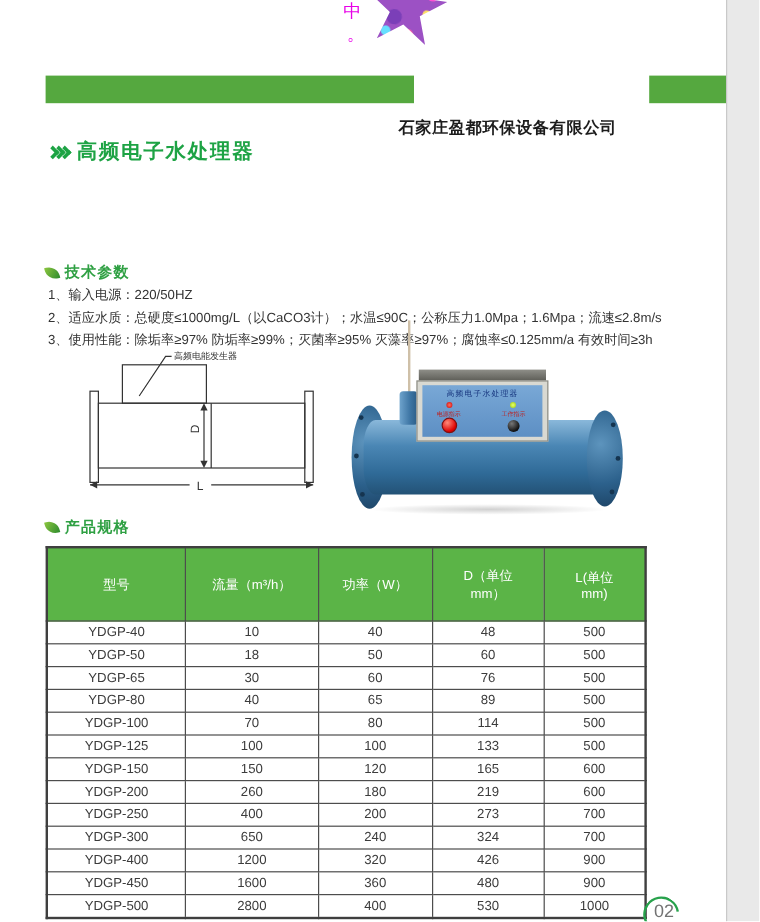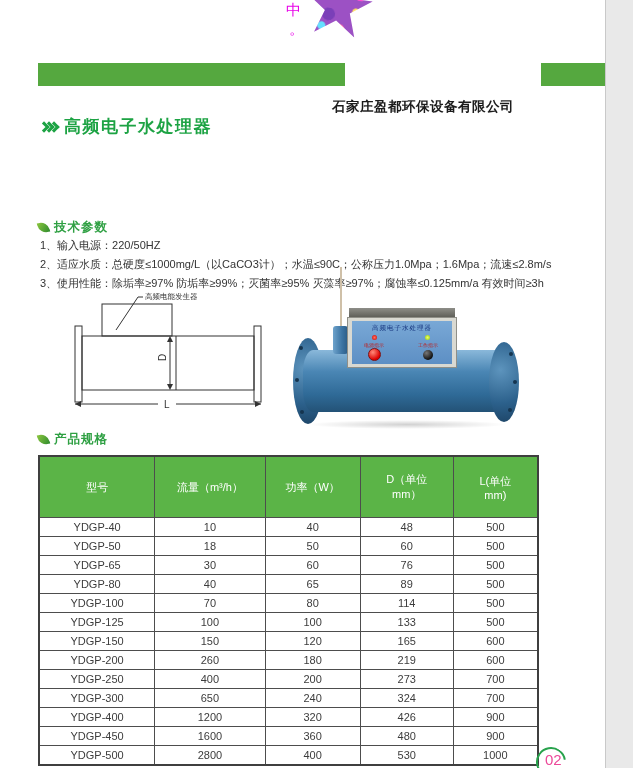--- a/index.html
+++ b/index.html
@@ -99,21 +99,21 @@
     border-collapse:collapse; table-layout:fixed; border:2px solid #3f3f3f; }
   .spec-table th { background:#5bb447; color:#fff; font-weight:normal; font-size:11px;
     height:27px; border:1px solid #4d4d4d; padding:15px; }
   .spec-table td { font-size:11px; color:#3c3c3c; text-align:center; height:19px;
     border:1px solid #4d4d4d; padding:0; }
 
   
   .page-arc { position:absolute; left:536px; top:747px; width:30px; height:30px;
     border:2.5px solid #28a24c; border-right-color:transparent; border-radius:50%;
     transform:rotate(35deg); }
-  .page-num { position:absolute; left:545px; top:751px; font-size:15px; color:#ec4899; }
+  .page-num { position:absolute; left:545px; top:751px; font-size:15px; color:#737373; }
 </style>
 </head>
 <body>
 
 <div class="screen">
 
   <div class="side-strip"></div>
 
   <span class="star-cap l1">中</span>
   <span class="star-cap l2">。</span>

